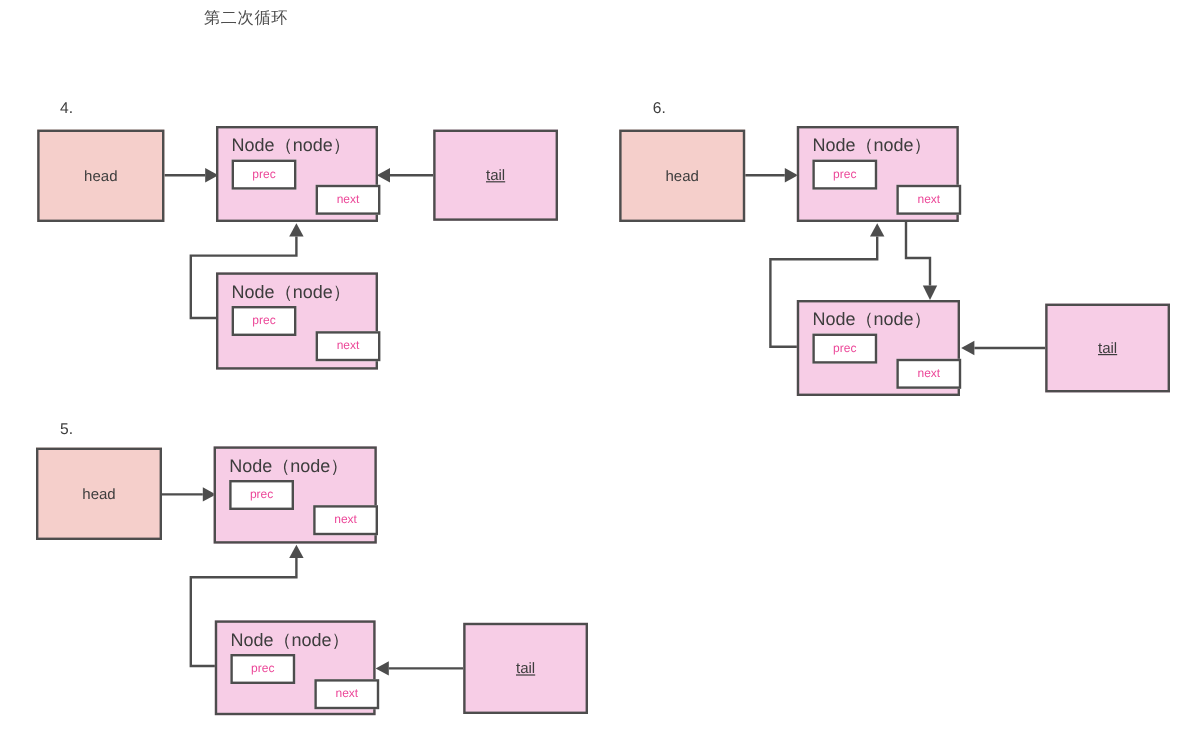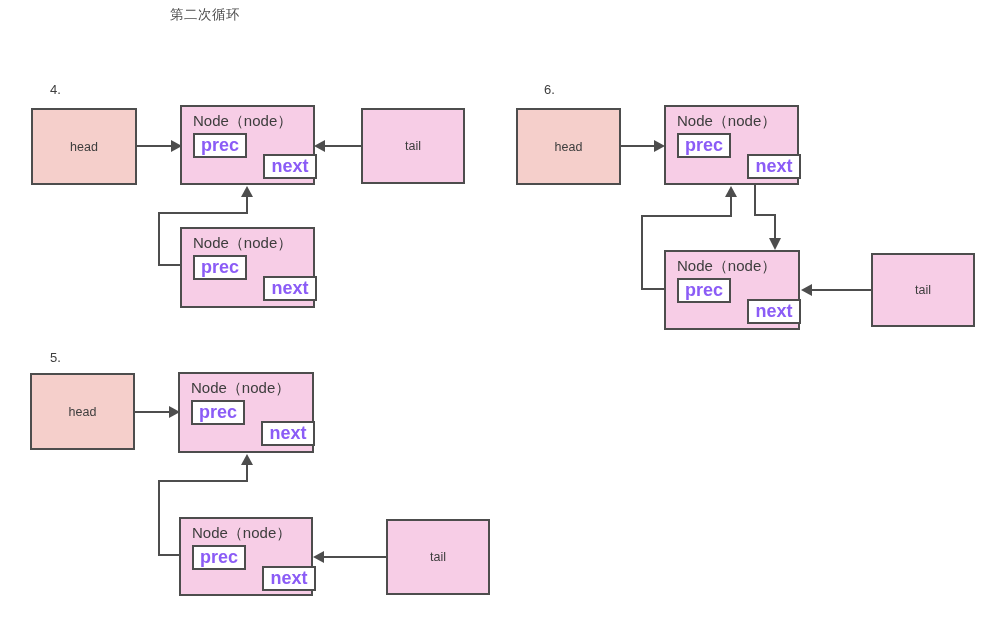--- a/index.html
+++ b/index.html
@@ -42,20 +42,21 @@
     align-items: center;
     justify-content: center;
     font-size: 12.5px;
     color: #3d3d3d;
   }
   .box-head {
     background: #f5cfcb;
   }
   .box-tail {
     background: #f7cde6;
+    text-decoration: underline;
   }
   .node {
     position: absolute;
     box-sizing: border-box;
     border: 2px solid #4d4d4d;
     background: #f7cde6;
   }
   .node-title {
     position: absolute;
     left: 11px;
@@ -65,23 +66,22 @@
     white-space: nowrap;
   }
   .field {
     position: absolute;
     box-sizing: border-box;
     border: 2px solid #4d4d4d;
     background: #ffffff;
     display: flex;
     align-items: center;
     justify-content: center;
-    font-size: 18px;
-    color: #8b5cf6;
-    font-weight: bold;
+    font-size: 10px;
+    color: #ec4899;
   }
   .field-prec {
     left: 11px;
     top: 26px;
     width: 54px;
     height: 25px;
   }
   .field-next {
     left: 66px;
     top: 47px;

